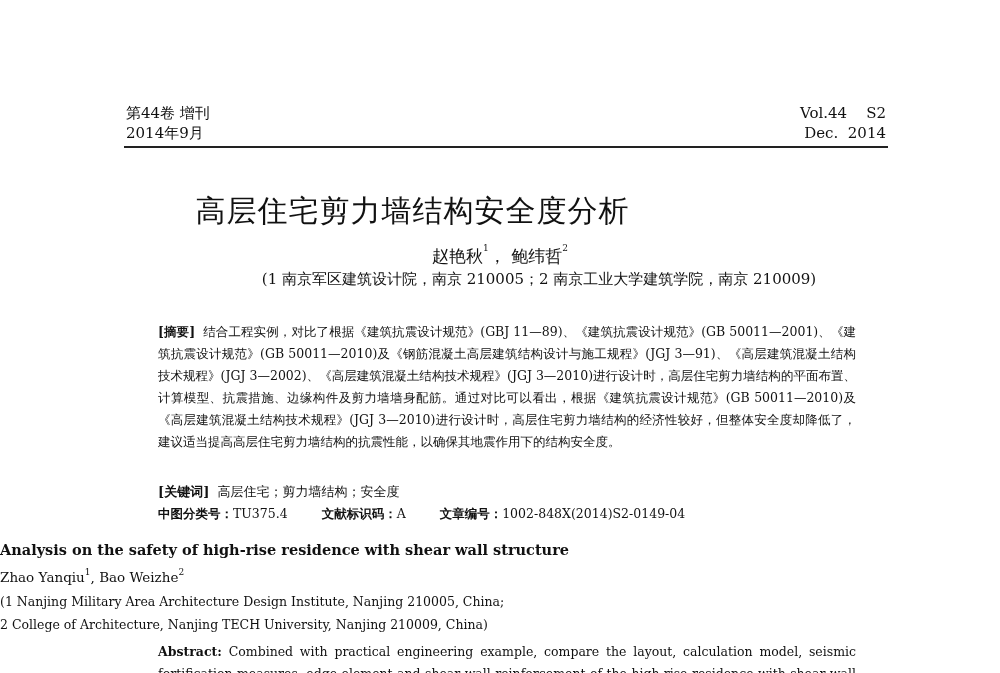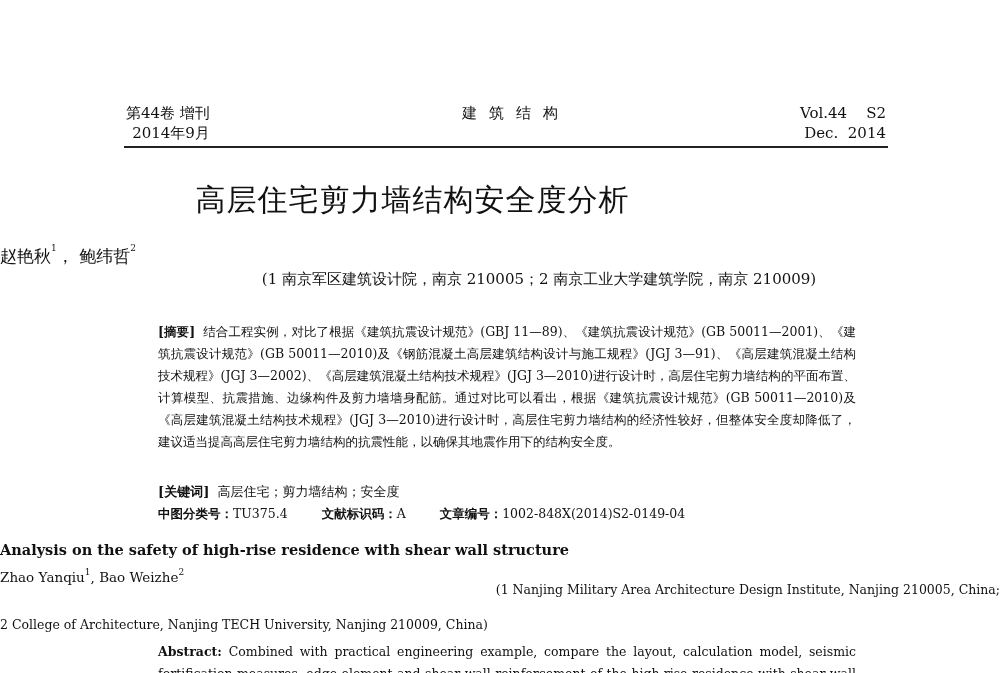--- a/index.html
+++ b/index.html
@@ -1,50 +1,49 @@
 <!DOCTYPE html>
 <html><head>
   <meta charset="utf-8">
   <style>
     html, body { margin:0; padding:0; background:#ffffff; }
     body { width:1000px; height:673px; overflow:hidden; position:relative;
            font-family:"DejaVu Serif","Liberation Serif",serif; color:#111; }
     .abs { position:absolute; }
-    .hdr { font-size:15px; line-height:20px;text-align:right; }
+    .hdr { font-size:15px; line-height:20px; }
     .hdr-left { left:126px; top:103px; }
     .hdr-center { left:400px; width:220px; top:103px; text-align:center; }
     .hdr-center .cn { letter-spacing:12px; padding-left:12px; }
     .hdr-right { right:114px; top:103px; text-align:right; }
     .rule { left:124px; top:146px; width:764px; height:0; border-top:2px solid #222; }
-    .title { left:0; width:825px; top:180px; text-align:center; font-size:30px; letter-spacing:1px;
+    .title { left:0; width:825px; top:191px; text-align:center; font-size:30px; letter-spacing:1px;
              font-family:"DejaVu Sans","Liberation Sans",sans-serif; font-weight:normal; }
-    .authors { left:0; width:1000px; top:245px; font-size:17px; }
+    .authors { left:0; width:1000px; top:245px; text-align:center; font-size:17px; }
     .affil { left:0; width:992px; top:270px; text-align:center; font-size:15px;padding-left:43px; }
     sup { font-size:9px; vertical-align:top; position:relative; top:-2px; }
     .abs-cn { left:158px; width:698px; top:321px; font-size:12.5px; line-height:22px; text-align:justify; }
     .lbl { font-weight:bold; }
     .kw { left:158px; top:483px; font-size:13px; }
     .cls { left:158px; top:506px; font-size:12.5px; }
     .cls span.gap { display:inline-block; width:30px; }
     .en-title { left:0; width:1000px; top:541px; font-size:14.5px; font-weight:bold; }
     .en-auth { left:0; width:1000px; top:569px; text-align:left; font-size:13.5px; }
-    .en-affil1 { left:0; width:1000px; top:582px; text-align:right; font-size:12.5px; }
+    .en-affil1 { left:0; width:1000px; top:594px; text-align:left; font-size:12.5px; }
     .en-affil2 { left:0; width:1000px; top:617px; text-align:left; font-size:12.5px; }
     .en-abs { left:158px; width:698px; top:641px; font-size:12.5px; line-height:22px; text-align:justify; }
   </style>
 </head>
 <body>
 
 <div class="abs hdr hdr-left">
   <div>第44卷 增刊</div>
   <div>2014年9月</div>
 </div>
 
 <div class="abs hdr hdr-center">
-  <div class="cn">建筑结构</div>
 </div>
 
 <div class="abs hdr hdr-right">
   <div style="white-space:pre">Vol.44    S2</div>
   <div style="white-space:pre">Dec.  2014</div>
 </div>
 
 <div class="abs rule"></div>
 
 <div class="abs title">高层住宅剪力墙结构安全度分析</div>

